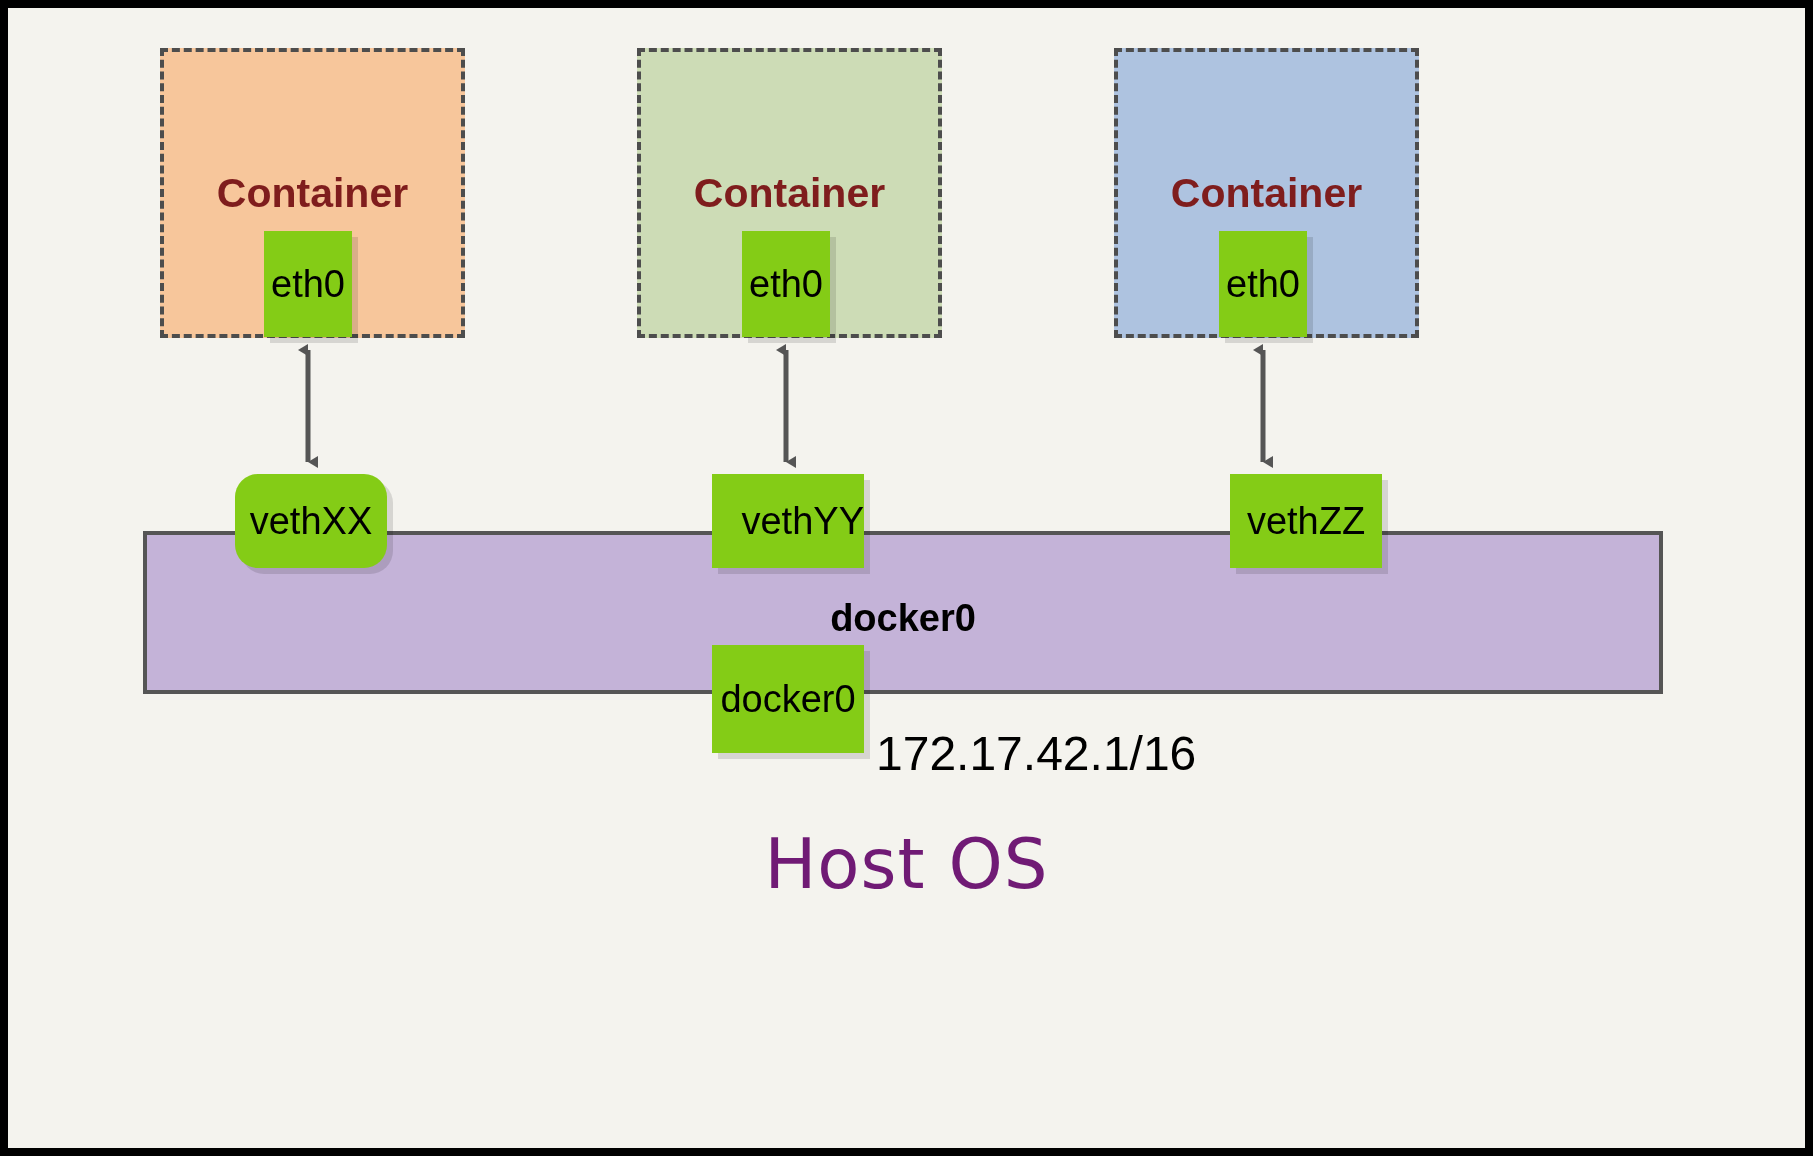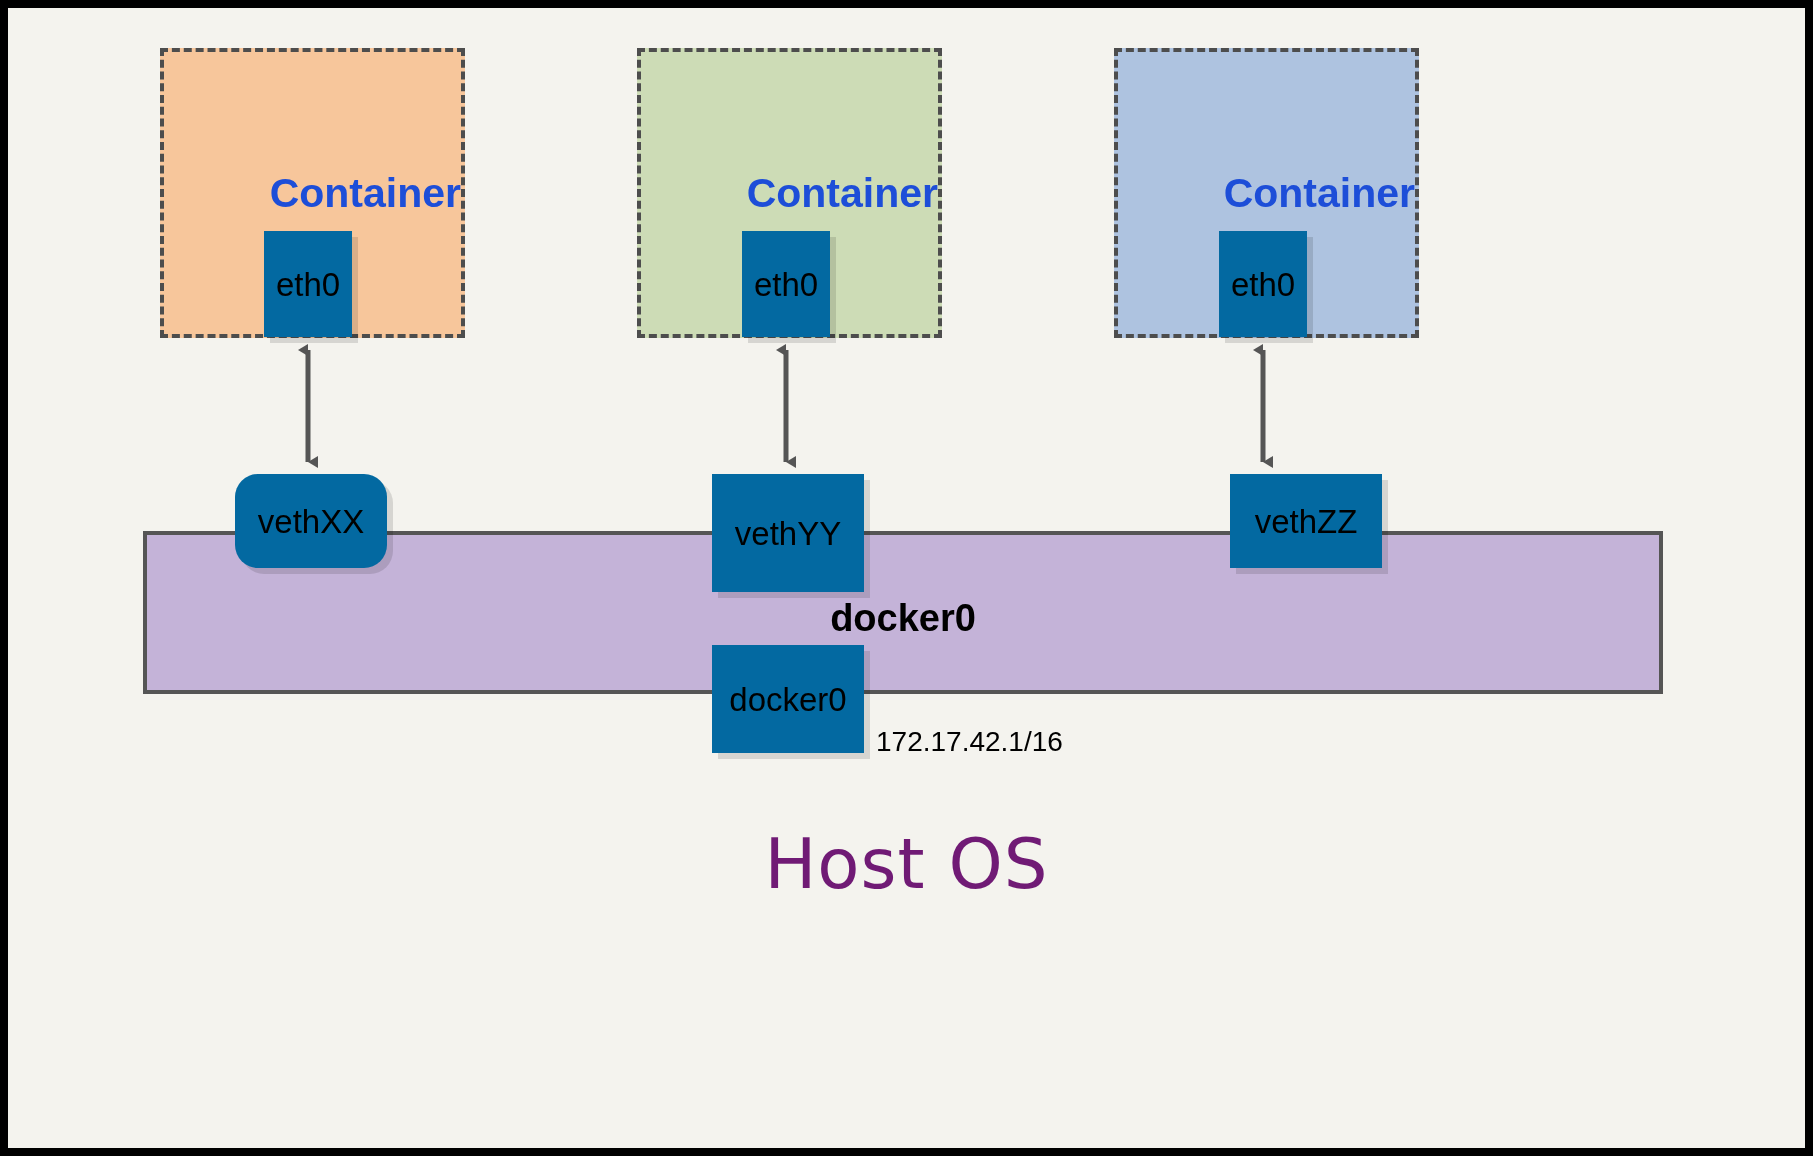--- a/index.html
+++ b/index.html
@@ -33,38 +33,38 @@
   
   .container-box {
     position: absolute;
     box-sizing: border-box;
     border: 4px dashed #4d4d4d;
   }
   .container-title {
     position: absolute;
     left: 0;
     width: 100%;
-    text-align: right;
+    text-align: center;
     font-size: 41px;
     font-weight: bold;
-    color: #1d4ed8;
+    color: #7f1d1d;
     letter-spacing: 0px;
     font-family: "Liberation Sans", sans-serif;
   }
 
   
   .note {
     position: absolute;
     box-sizing: border-box;
-    background: #0369a1;
+    background: #84cc16;
     box-shadow: 6px 6px 0 0 rgba(0,0,0,0.12);
     display: flex;
     align-items: center;
     justify-content: center;
-    font-size: 33px;
+    font-size: 38px;
     color: #000000;
     font-family: "Liberation Sans", sans-serif;
     line-height: 1;
   }
 
   
   #bridge {
     position: absolute;
     box-sizing: border-box;
     background: #c4b3d8;
@@ -82,21 +82,21 @@
 
   
   .arrow-svg {
     position: absolute;
     overflow: visible;
   }
 
   
   #ip-label {
     position: absolute;
-    font-size: 28px;
+    font-size: 48px;
     color: #000000;
     white-space: nowrap;
     font-family: "Liberation Sans", sans-serif;
   }
 
   
   #host-os {
     position: absolute;
     width: 100%;
     text-align: center;
@@ -154,21 +154,21 @@
     <line x1="18" y1="14" x2="18" y2="126" stroke="#555555" stroke-width="5" marker-start="url(#ah-up)" marker-end="url(#ah-dn)"></line>
   </svg>
 
   <div id="bridge" style="left:143px; top:531px; width:1520px; height:163px;">
     <div id="bridge-title" style="top:62px;">docker0</div>
   </div>
 
   <div class="note" style="left:235px; top:474px; width:152px; height:94px;border-radius:23px;">
     <span>vethXX</span>
   </div>
-  <div class="note" style="left:712px; top:474px; width:152px; height:118px;">
+  <div class="note" style="left:712px; top:474px; width:152px; height:94px;justify-content:flex-end;">
     <span>vethYY</span>
   </div>
   <div class="note" style="left:1189px; top:474px; width:152px; height:94px;margin-left:41px;">
     <span>vethZZ</span>
   </div>
 
   <div class="note" style="left:712px; top:645px; width:152px; height:108px;">
     <span>docker0</span>
   </div>
 

